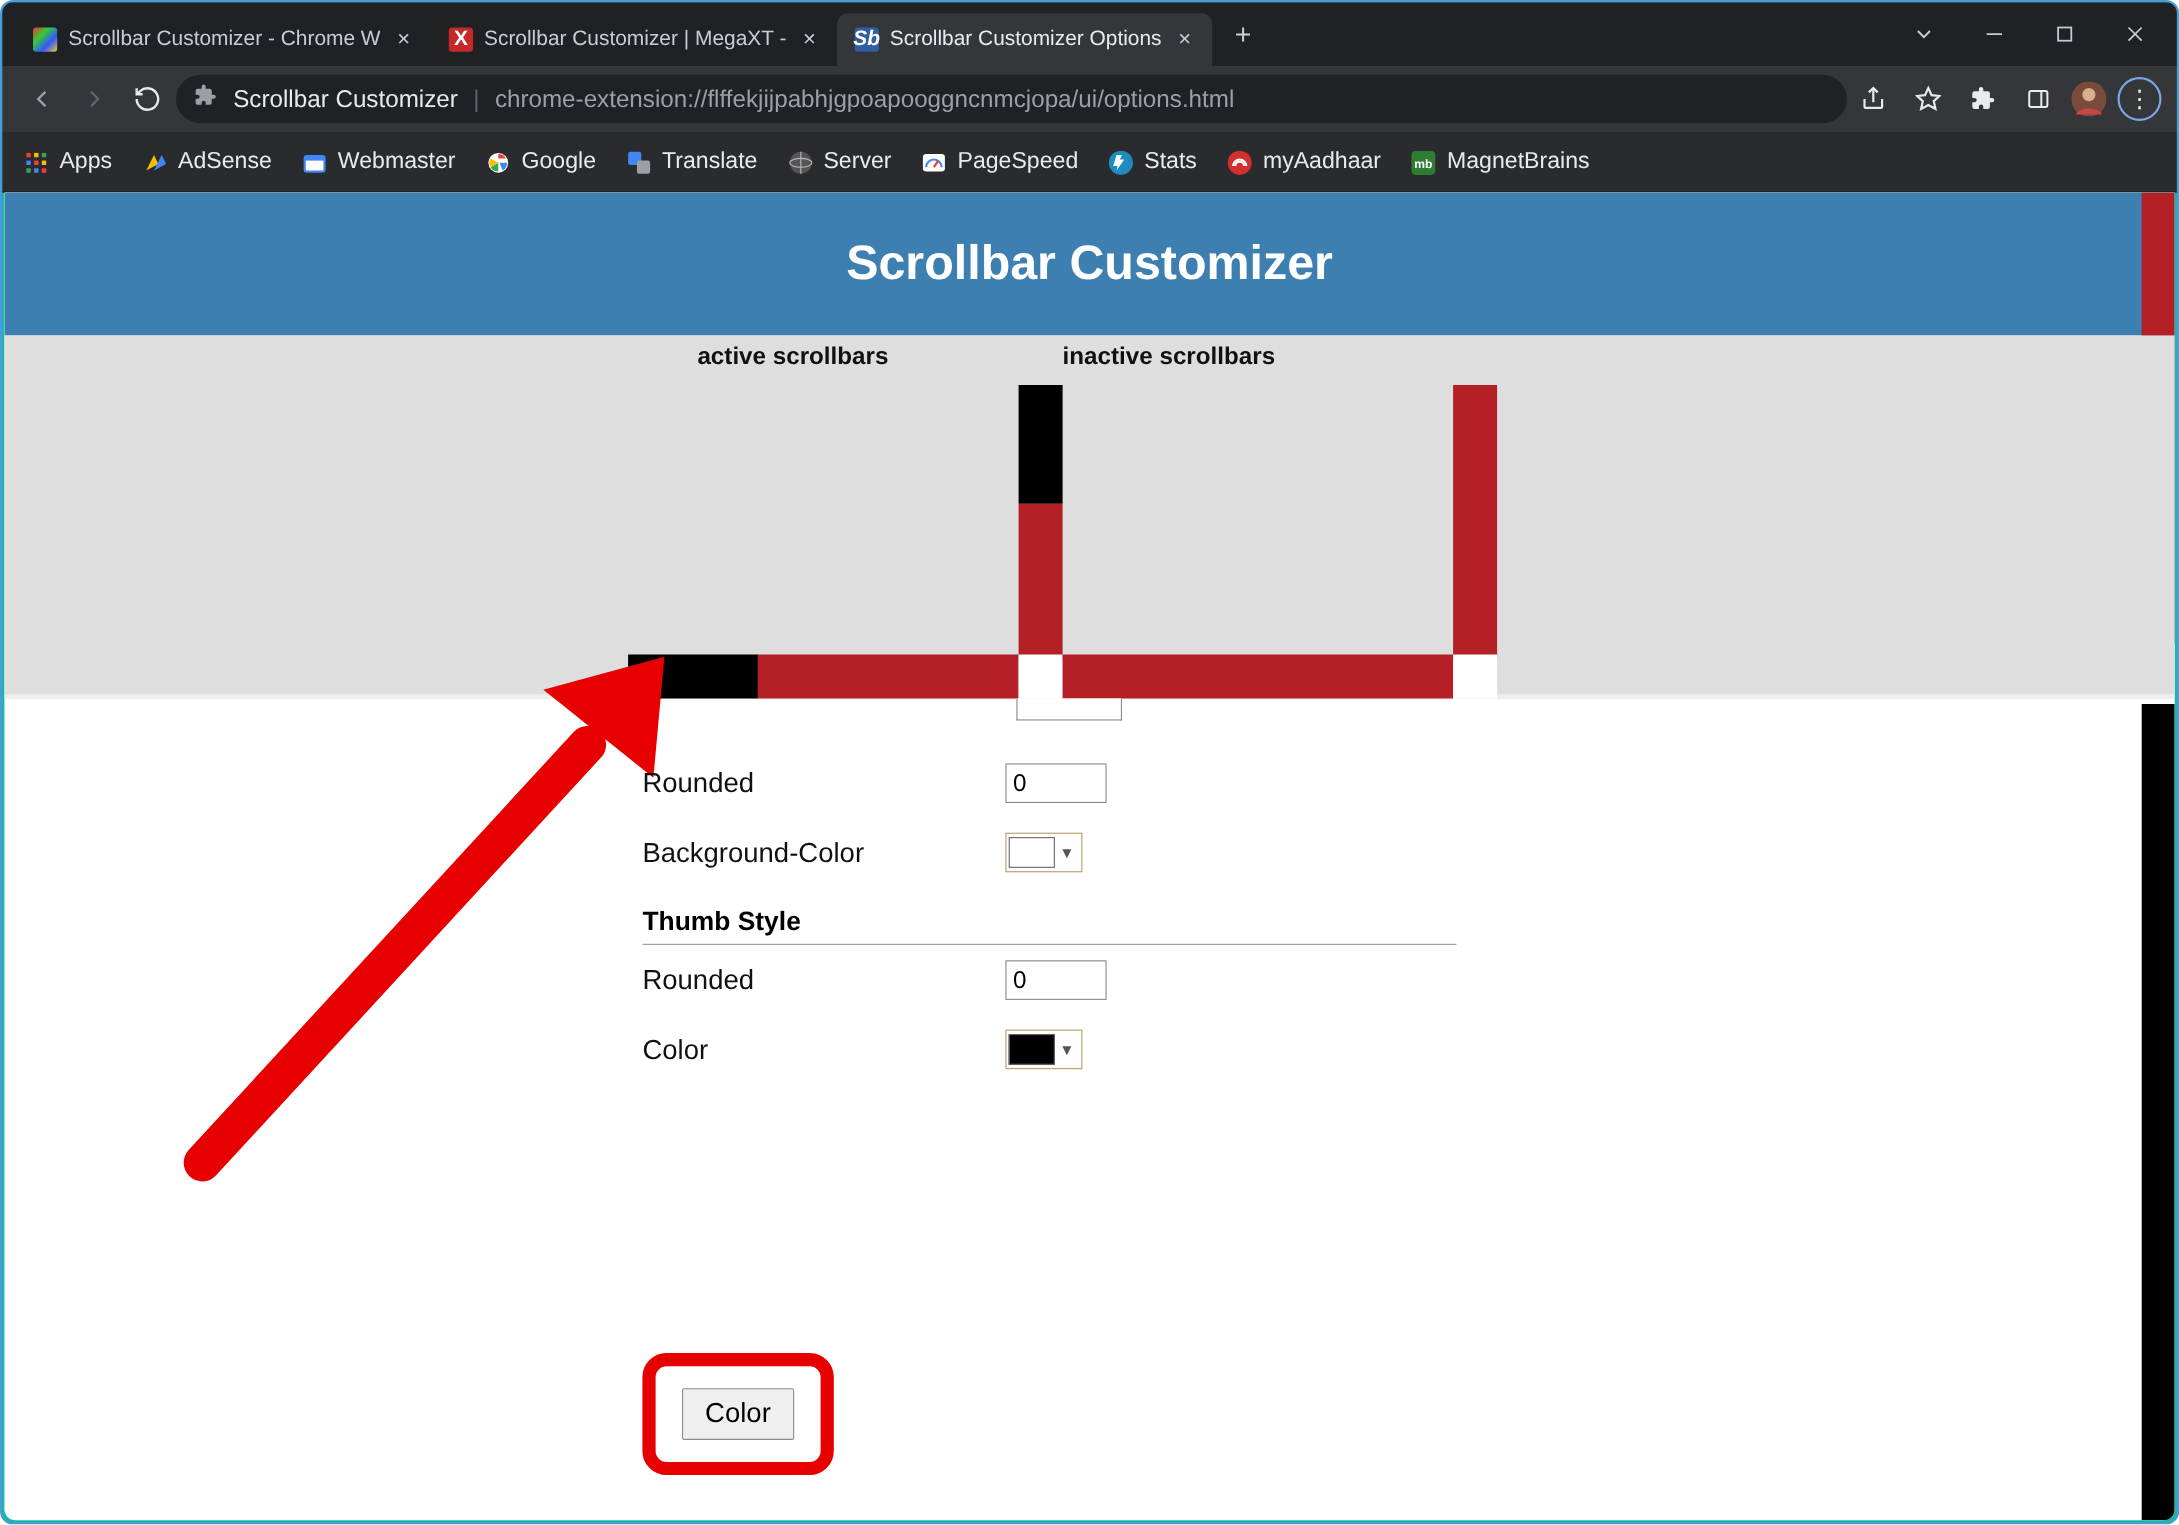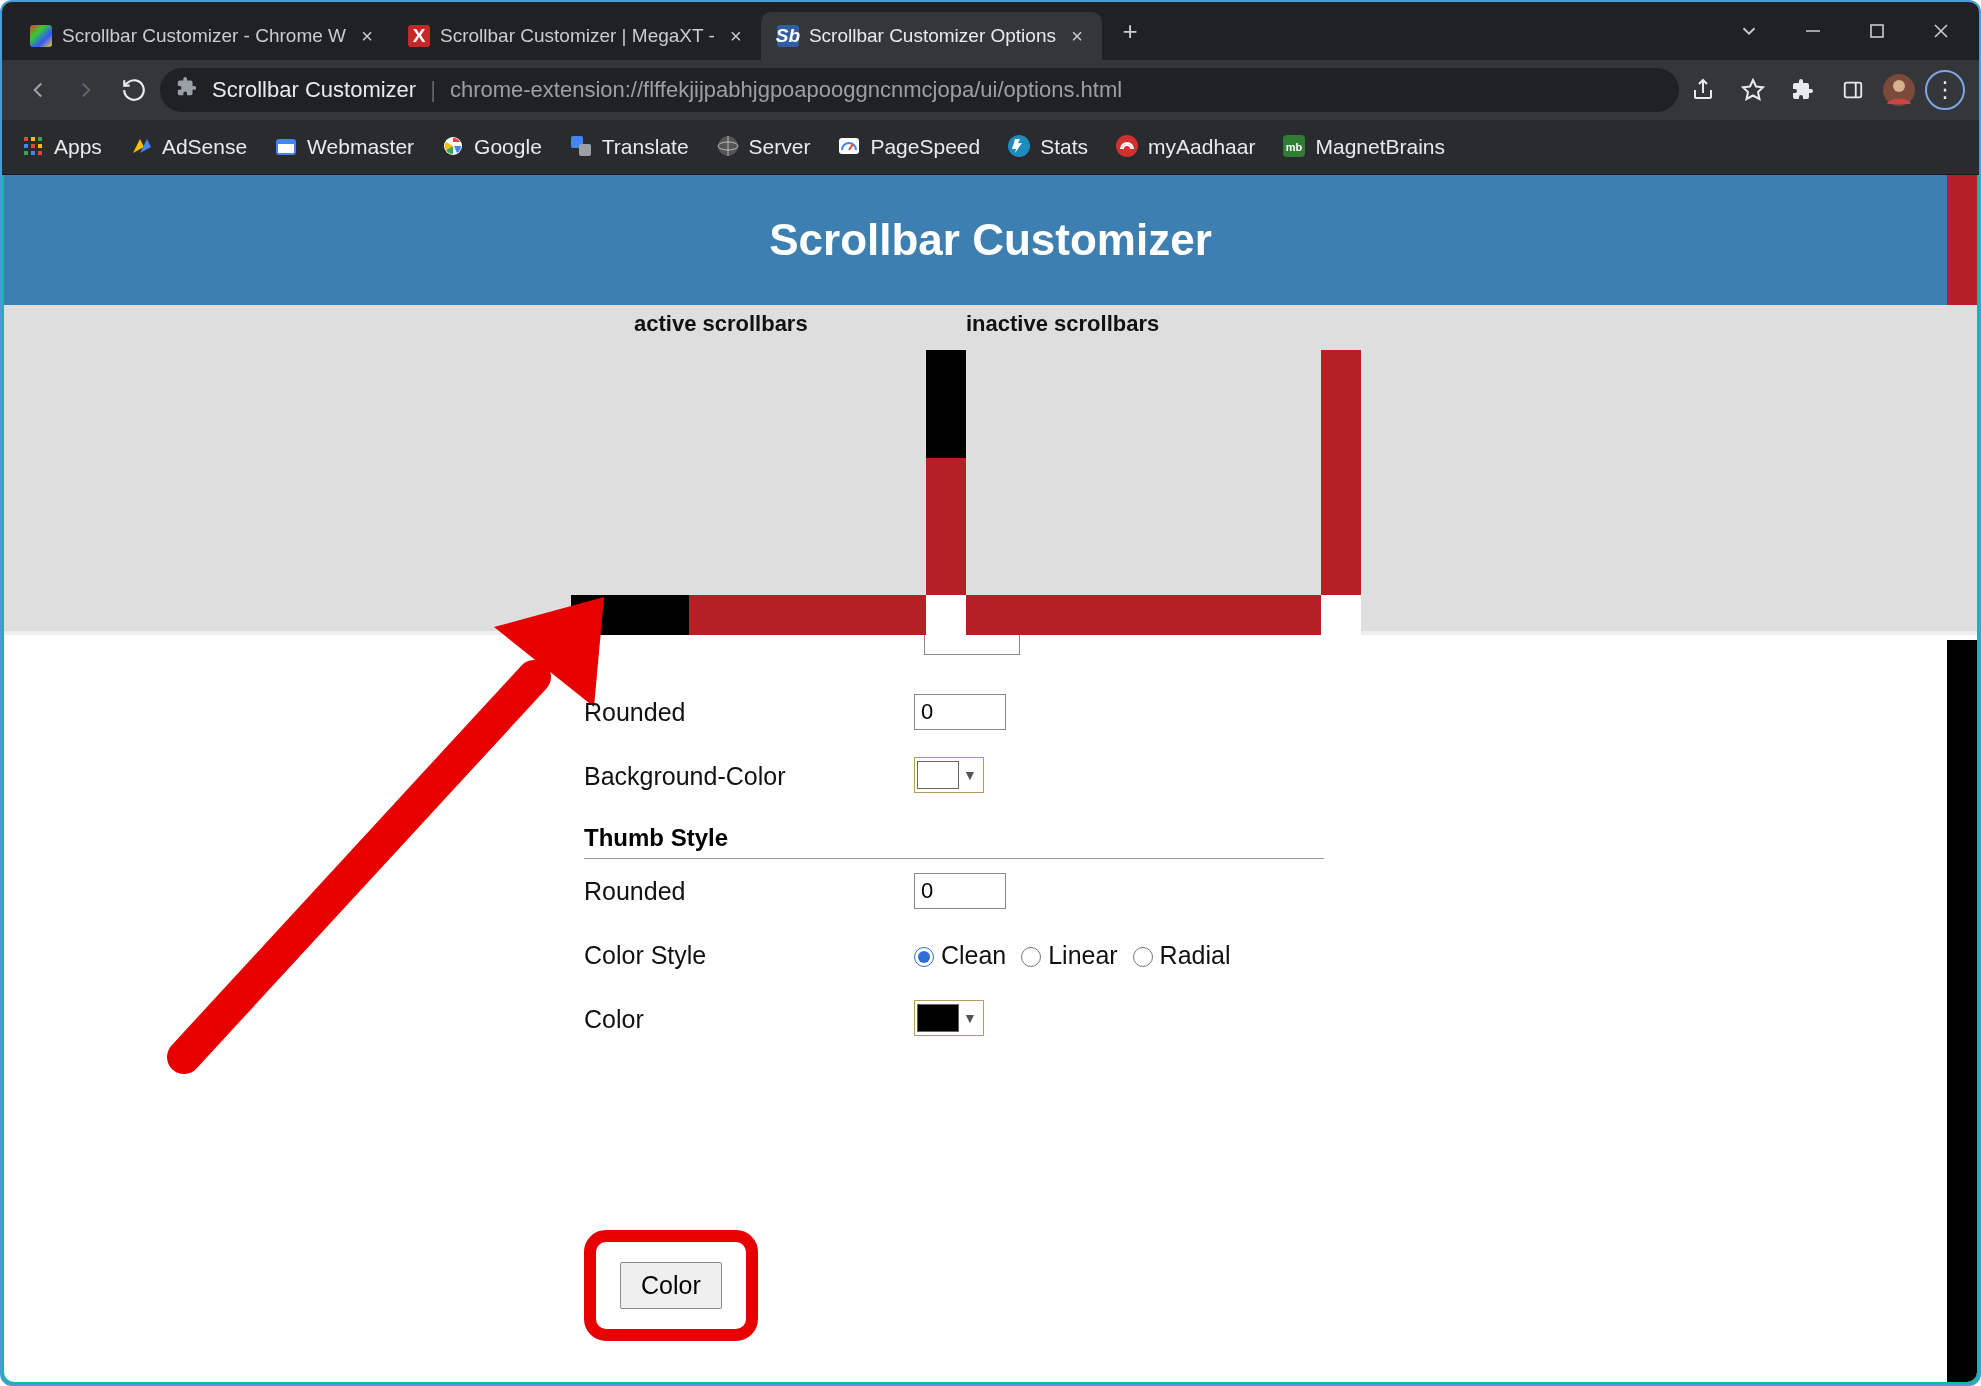--- a/index.html
+++ b/index.html
@@ -58,21 +58,21 @@
   .addr-bar .url{color:#9aa0a6; white-space:nowrap; overflow:hidden; text-overflow:ellipsis;}
   .addr-right{display:flex;align-items:center;gap:10px;color:#e8eaed;}
   .addr-right .ic{width:40px;height:40px;display:flex;align-items:center;justify-content:center;font-size:24px;color:#e8eaed;}
   .more-menu{width:40px;height:40px;border:2px solid #7aa7e6;border-radius:50%;display:flex;align-items:center;justify-content:center;color:#e8eaed;font-size:22px;}
   .avatar{width:32px;height:32px;border-radius:50%;display:flex;align-items:center;justify-content:center;}
 
   .bookbar {
     height:55px; background:#2a2b2f; display:flex; align-items:center;
     gap:28px; padding:0 20px; border-bottom:1px solid #1a1b1e;
   }
-  .bk { display:flex; align-items:flex-start; gap:10px; color:#e8eaed; font-size:21px; cursor:default;}
+  .bk { display:flex; align-items:flex-end; gap:10px; color:#e8eaed; font-size:21px; cursor:default;}
   .bk .fav { width:22px;height:22px;border-radius:3px;display:flex;align-items:center;justify-content:center;font-size:16px; }
 
   
   .page-wrap{position:absolute; top:173px; left:2px; right:2px; bottom:2px; background:#fff; overflow:hidden;border-radius:0 0 10px 10px;}
   .big-header{
     height:130px; background:#3d7fb0; color:#fff; display:flex;align-items:center;justify-content:center;
     font-size:44px; font-weight:800; font-family:Verdana,Geneva,sans-serif;
   }
   
   .header-right-red{position:absolute; top:0; right:0; width:30px; height:130px; background:#b42025;}
@@ -394,28 +394,20 @@
             <span class="chip white"></span>
             <span class="caret">▼</span>
           </span>
         </div>
       </div>
       <div class="section-head">Thumb Style</div>
       <div class="row">
         <div class="lbl">Rounded</div>
         <div class="ctrl"><input class="num-input" value="0" style=""></div>
       </div>
-      <div class="row radio-row">
-        <div class="lbl">Color Style</div>
-        <div class="ctrl">
-          <label><input type="radio" name="cs" checked="" style=""> <span>Clean</span></label>
-          <label><input type="radio" name="cs" style=""> <span>Linear</span></label>
-          <label><input type="radio" name="cs" style=""> <span>Radial</span></label>
-        </div>
-      </div>
       <div class="row">
         <div class="lbl">Color</div>
         <div class="ctrl">
           <span class="color-swatch">
             <span class="chip black"></span>
             <span class="caret">▼</span>
           </span>
         </div>
       </div>
     </div>

